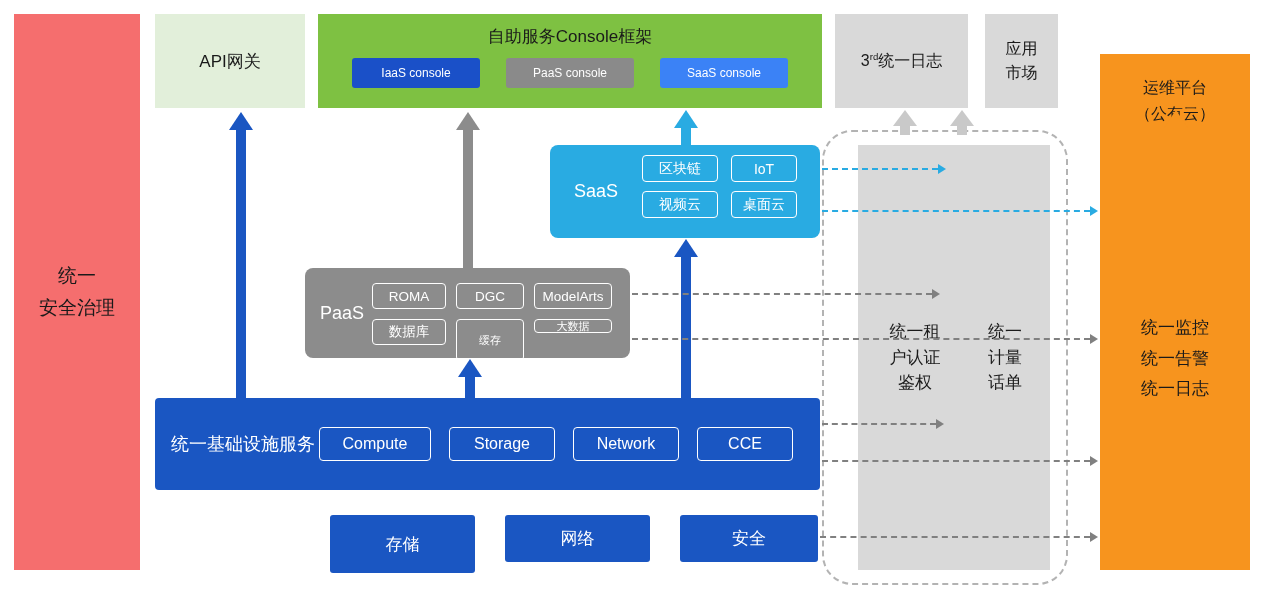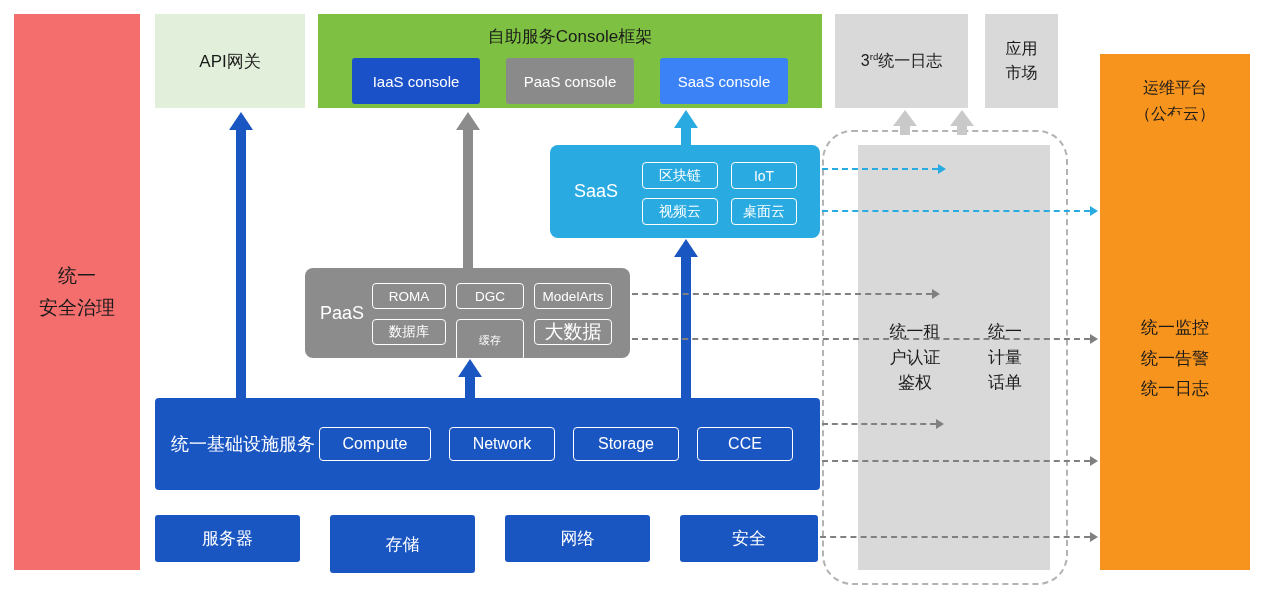--- a/index.html
+++ b/index.html
@@ -13,21 +13,21 @@
   .red-bar     { background:#F56E6E; font-size:19px; line-height:1.7; }
   .lgreen-box  { background:#E2EFDA; font-size:17px; }
   .green-box   { background:#7EC142; }
   .gray-box    { background:#D9D9D9; font-size:16px; line-height:1.5; }
   .orange-box  { background:#F7941E; font-size:16px; line-height:1.6; }
   .blue-box    { background:#1A56C2; color:#fff; }
   .cyan-box    { background:#29ABE2; color:#fff; border-radius:8px; }
   .paas-gray   { background:#8C8C8C; color:#fff; border-radius:8px; }
 
   .console-title { font-size:17px; font-weight:500; }
-  .console-btn { width:128px; height:46px; border-radius:3px; color:#fff; font-size:15px;
+  .console-btn { width:128px; height:30px; border-radius:3px; color:#fff; font-size:12px;
                  display:flex; align-items:center; justify-content:center; }
   .btn-iaas { background:#1A50C8; }
   .btn-paas { background:#8A8A8A; }
   .btn-saas { background:#3b82f6; }
 
   .pill { border:1.5px solid #fff; border-radius:4px; color:#fff;
           display:flex; align-items:center; justify-content:center; }
 
   .arrow-body { position:absolute; }
   .arrow-head-up { position:absolute; width:0; height:0;
@@ -75,51 +75,50 @@
 市场</span>
   </div>
 
   <div class="abs box orange-box preline" style="left:1100px; top:14px; width:150px; height:94px;margin-top:40px;">
     <span>运维平台
 （公有云）</span>
   </div>
 
   <div class="abs cyan-box" style="left:550px; top:145px; width:270px; height:93px;">
     <span class="abs" style="left:24px; top:36px; font-size:18px;">SaaS</span>
-    <div class="abs" style="left:92px; top:17px; display:grid; grid-template-columns:76px 66px; gap:9px 13px;">
+    <div class="abs" style="left:92px; top:10px; display:grid; grid-template-columns:76px 66px; gap:9px 13px;">
       <div class="pill" style="height:27px; font-size:14px;">区块链</div>
       <div class="pill" style="height:27px; font-size:14px;">IoT</div>
       <div class="pill" style="height:27px; font-size:14px;">视频云</div>
       <div class="pill" style="height:27px; font-size:14px;">桌面云</div>
     </div>
   </div>
 
   <div class="abs paas-gray" style="left:305px; top:268px; width:325px; height:90px;">
     <span class="abs" style="left:15px; top:35px; font-size:18px;">PaaS</span>
     <div class="abs" style="left:67px; top:15px; display:grid; grid-template-columns:74px 68px 78px; gap:10px 10px;">
       <div class="pill" style="height:26px; font-size:13.5px;">ROMA</div>
       <div class="pill" style="height:26px; font-size:13.5px;">DGC</div>
       <div class="pill" style="height:26px; font-size:13.5px;">ModelArts</div>
       <div class="pill" style="height:26px; font-size:13.5px;">数据库</div>
       <div class="pill" style="height:42px; font-size:11px;">缓存</div>
-      <div class="pill" style="height:26px; font-size:19px;">大数据</div>
+      <div class="pill" style="height:14px; font-size:11px;">大数据</div>
     </div>
   </div>
 
   <div class="abs blue-box" style="left:155px; top:398px; width:665px; height:92px; border-radius:4px; display:flex; align-items:center; padding-left:16px; gap:4px;">
     <span style="font-size:18px;">统一基础设施服务</span>
     <div style="display:flex; gap:18px;">
       <div class="pill" style="width:112px; height:34px; font-size:16px;">Compute</div>
+      <div class="pill" style="width:106px; height:34px; font-size:16px;">Storage</div>
       <div class="pill" style="width:106px; height:34px; font-size:16px;">Network</div>
-      <div class="pill" style="width:106px; height:34px; font-size:16px;">Storage</div>
       <div class="pill" style="width:96px; height:34px; font-size:16px;">CCE</div>
     </div>
   </div>
 
-  <div class="abs box blue-box" style="left:155px; top:515px; width:145px; height:47px; font-size:17px; border-radius:3px;">服务器</div>
   <div class="abs box blue-box" style="left:330px; top:515px; width:145px; height:58px; font-size:17px; border-radius:3px;">存储</div>
   <div class="abs box blue-box" style="left:505px; top:515px; width:145px; height:47px; font-size:17px; border-radius:3px;">网络</div>
   <div class="abs box blue-box" style="left:680px; top:515px; width:138px; height:47px; font-size:17px; border-radius:3px;">安全</div>
 
   <div class="abs dashed-frame" style="left:822px; top:130px; width:246px; height:455px;"></div>
 
   <div class="abs box gray-box preline" style="left:858px; top:145px; width:114px; height:425px; font-size:17px;">
     <span>统一租
 户认证
 鉴权</span>

